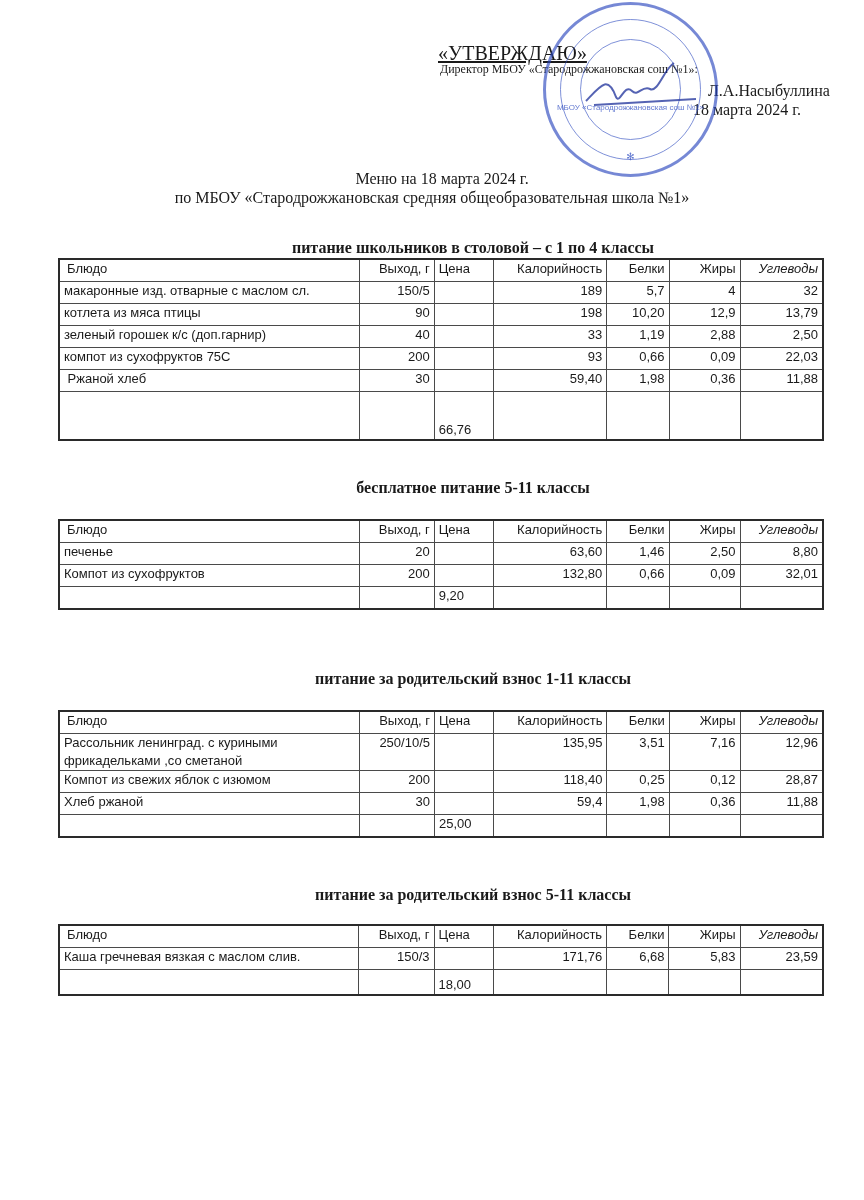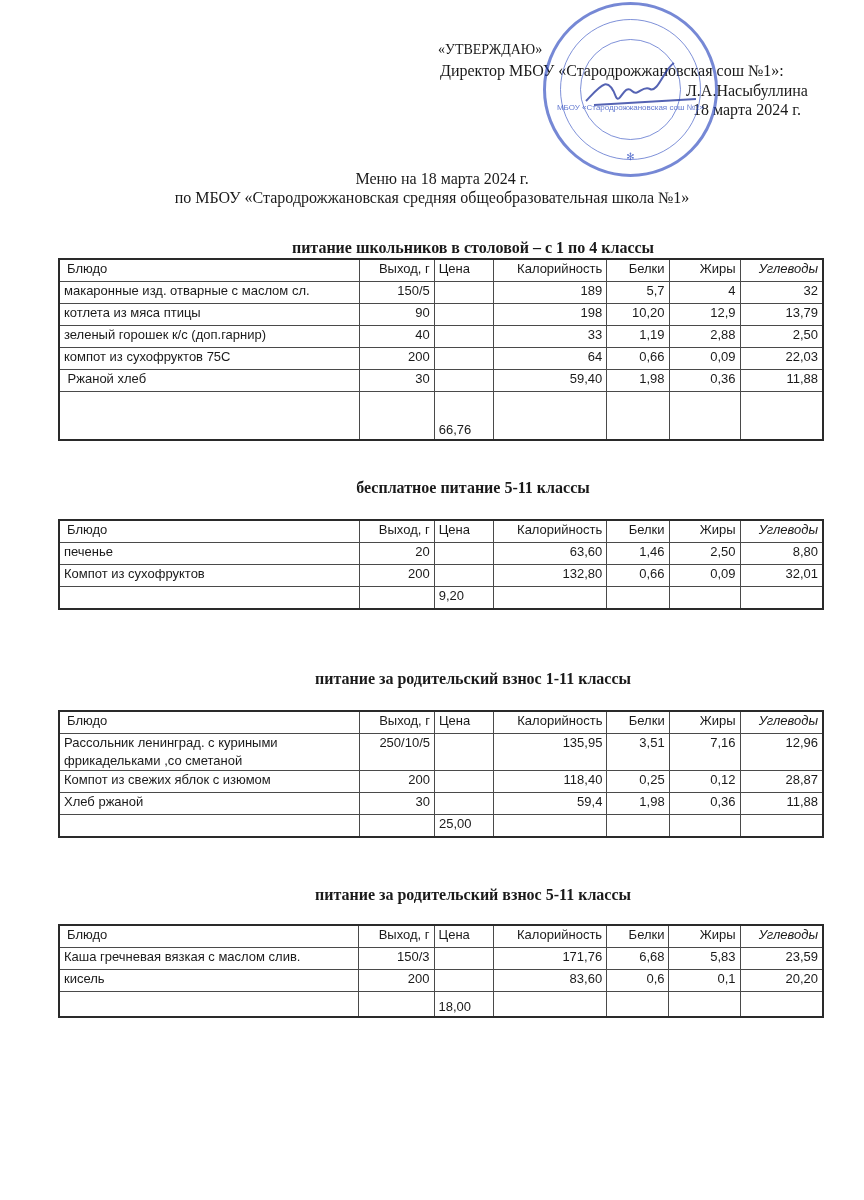--- a/index.html
+++ b/index.html
@@ -1,23 +1,23 @@
 <!DOCTYPE html>
 <html><head>
 <meta charset="utf-8">
 <style>
   html, body { margin: 0; padding: 0; background: #ffffff; }
   body { width: 864px; height: 1200px; position: relative; overflow: hidden; color: #1a1a1a; }
   .serif { font-family: "Liberation Serif", "DejaVu Serif", serif; }
   .sans { font-family: "Liberation Sans", "DejaVu Sans", sans-serif; }
 
   .approve { position: absolute; left: 0; top: 0; width: 864px; }
-  .approve .l1 { position: absolute; left: 438px; top: 42px; font-size: 14px; }
-  .approve .l2 { position: absolute; left: 440px; top: 62px; font-size: 16px; }
-  .approve .l3 { position: absolute; left: 686px; top: 82px; font-size: 16px; }
+  .approve .l1 { position: absolute; left: 438px; top: 42px; font-size: 20px; text-decoration: underline; }
+  .approve .l2 { position: absolute; left: 440px; top: 62px; font-size: 12px; }
+  .approve .l3 { position: absolute; left: 708px; top: 82px; font-size: 16px; }
   .approve .l4 { position: absolute; left: 693px; top: 101px; font-size: 16px; }
 
   .stamp { position: absolute; left: 543px; top: 2px; width: 175px; height: 175px; border-radius: 50%;
            border: 3px solid rgba(40,70,190,0.75); box-sizing: border-box; opacity: 0.85; }
   .stamp .ring2 { position: absolute; left: 14px; top: 14px; right: 14px; bottom: 14px; border-radius: 50%;
                   border: 1.5px solid rgba(40,70,190,0.7); }
   .stamp .ring3 { position: absolute; left: 34px; top: 34px; right: 34px; bottom: 34px; border-radius: 50%;
                   border: 1.5px solid rgba(40,70,190,0.7); }
   .stamp svg { position: absolute; left: 0; top: 0; }
   .stamp .center-text { position: absolute; left: 0; right: 0; top: 98px; text-align: center;
@@ -105,21 +105,21 @@
     <td></td>
     <td class="num">33</td>
     <td class="num">1,19</td>
     <td class="num">2,88</td>
     <td class="num">2,50</td>
   </tr>
   <tr>
     <td>компот из сухофруктов 75С</td>
     <td class="num">200</td>
     <td></td>
-    <td class="num">64</td>
+    <td class="num">93</td>
     <td class="num">0,66</td>
     <td class="num">0,09</td>
     <td class="num">22,03</td>
   </tr>
   <tr>
     <td style="white-space:pre;"> Ржаной хлеб</td>
     <td class="num">30</td>
     <td></td>
     <td class="num">59,40</td>
     <td class="num">1,98</td>
@@ -245,29 +245,20 @@
   </tr>
   <tr>
     <td>Каша гречневая вязкая с маслом слив.</td>
     <td class="num">150/3</td>
     <td></td>
     <td class="num">171,76</td>
     <td class="num">6,68</td>
     <td class="num">5,83</td>
     <td class="num">23,59</td>
   </tr>
-  <tr>
-    <td>кисель</td>
-    <td class="num">200</td>
-    <td></td>
-    <td class="num">83,60</td>
-    <td class="num">0,6</td>
-    <td class="num">0,1</td>
-    <td class="num">20,20</td>
-  </tr>
   <tr class="total">
     <td></td>
     <td></td>
     <td class="price">18,00</td>
     <td></td>
     <td></td>
     <td></td>
     <td></td>
   </tr>
 </tbody>

